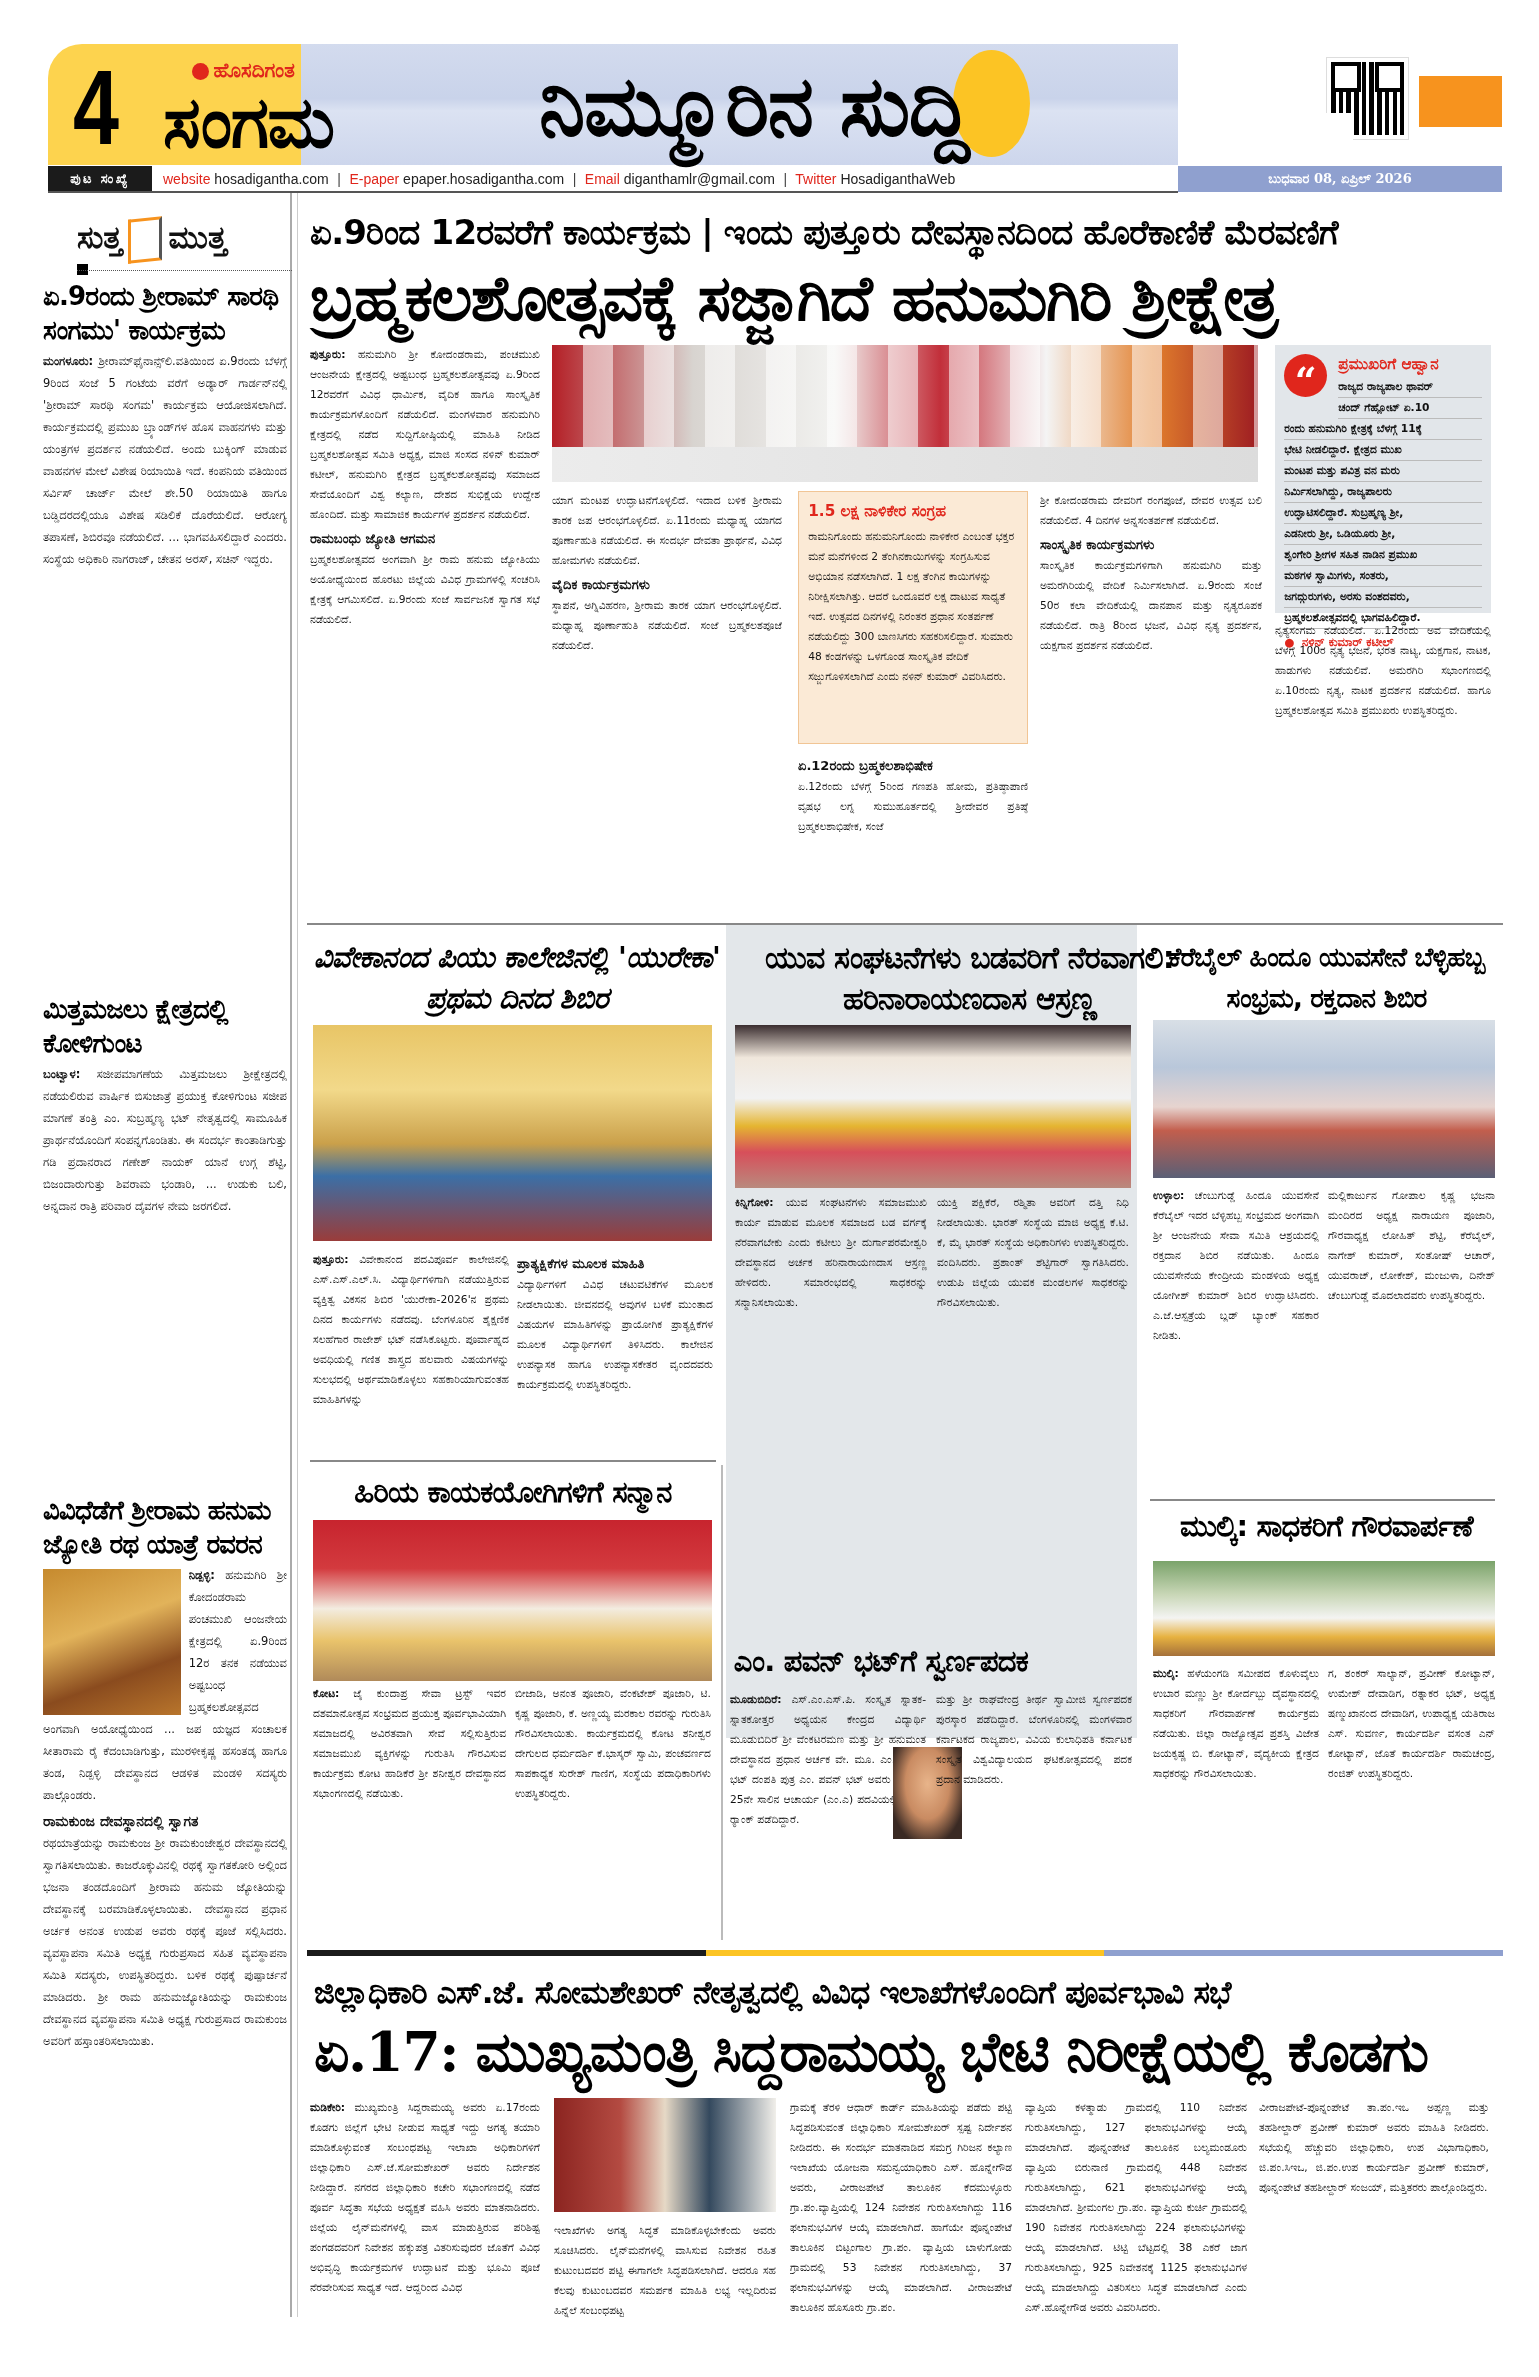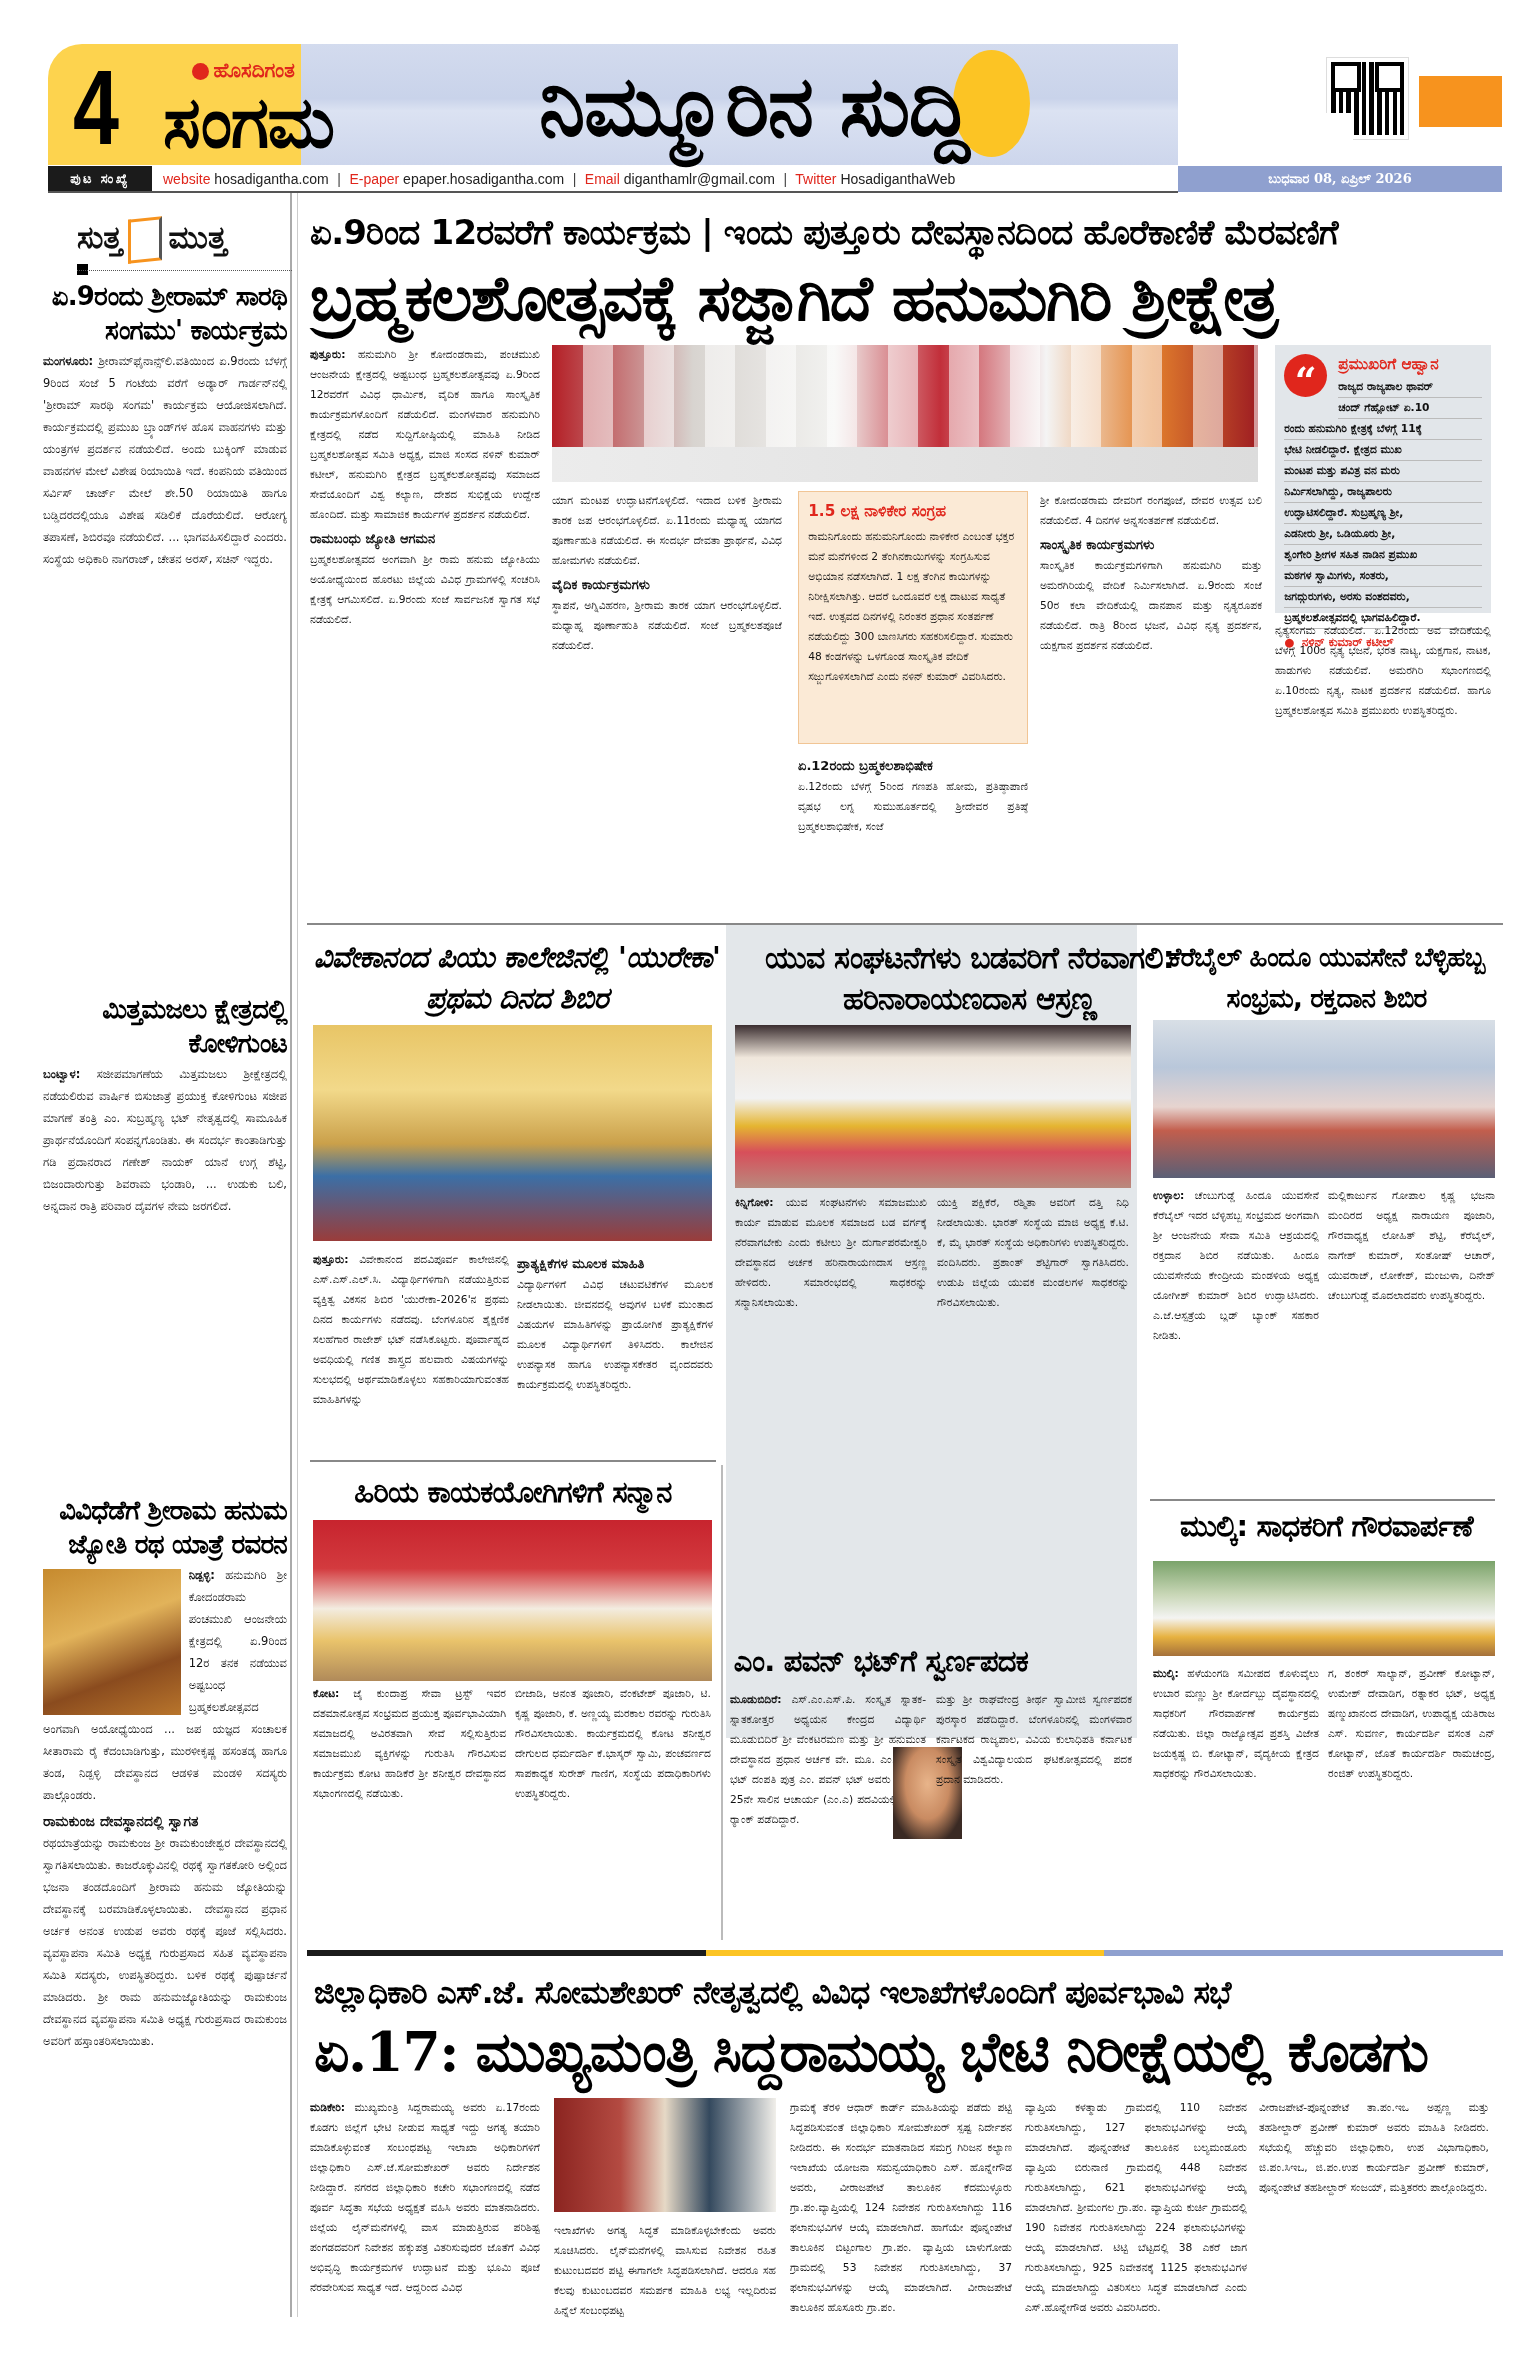--- a/index.html
+++ b/index.html
@@ -34,21 +34,21 @@
   .ib-date { position: absolute; left: 1130px; top: 0; width: 324px; height: 26px; background: #8fa0cf; color: #fff; font: bold 13px/26px "DejaVu Serif", serif; text-align: center; }
   .ib-rule { position: absolute; left: 0; top: 24.5px; width: 1130px; height: 2.3px; background: #555; }
 
   
   .left-col { position: absolute; left: 43px; top: 199px; width: 244px; height: 2163px; }
   .col-divider { position: absolute; left: 290px; top: 193px; width: 7.7px; height: 2124px; border-left: 2.3px double #aaa; border-right: 1.5px solid #ccc; }
   .sutta-logo { position: absolute; left: 34px; top: 14px; width: 215px; height: 49px; font: bold 31px/49px "DejaVu Sans", sans-serif; }
   .sutta-logo .door { display: inline-block; width: 34px; height: 44px; border: 3.8px solid #f7931e; border-right-color: #555; margin: 0 6.1px; vertical-align: middle; transform: skewY(-6deg); }
   .sutta-logo .dotline { position: absolute; left: 0; top: 57px; width: 215px; border-top: 1.5px dotted #555; }
   .sutta-logo .sq { position: absolute; left: 0; top: 51px; width: 10.7px; height: 10.7px; background: #000; }
-  .sb-head { font: bold 26px/34px "DejaVu Sans", sans-serif; color: #000; margin: 6.1px 0 3.1px; letter-spacing: -0.8px; text-align: right; }
+  .sb-head { font: bold 26px/34px "DejaVu Sans", sans-serif; color: #000; margin: 6.1px 0 3.1px; letter-spacing: -0.8px; }
   .sb-text { font: 11.5px/22px "DejaVu Sans", sans-serif; color: #111; text-align: justify; }
   .sb-text b { font-weight: bold; }
   .sb-sub { font: bold 14px/21.5px "DejaVu Sans", sans-serif; margin-top: 4.6px; }
   .sb-photo { width: 138px; height: 146px; background: linear-gradient(160deg,#c68a2e,#e2b35a 40%,#8a4b1e 70%,#b8752c); float: left; margin: 4.6px 7.7px 3.1px 0; }
 
   
   .lead-kicker { position: absolute; left: 310px; top: 209px; font: bold 34px/46px "DejaVu Sans", sans-serif; color: #000; letter-spacing: -0.8px; white-space: nowrap; }
   .lead-title { position: absolute; left: 310px; top: 255px; font: bold 63px/86px "DejaVu Serif", serif; color: #000; letter-spacing: -1.5px; white-space: nowrap; }
   .text-col { position: absolute; font: 10.7px/20px "DejaVu Sans", sans-serif; color: #111; text-align: justify; overflow: hidden; }
   .text-col b { font-weight: bold; }

